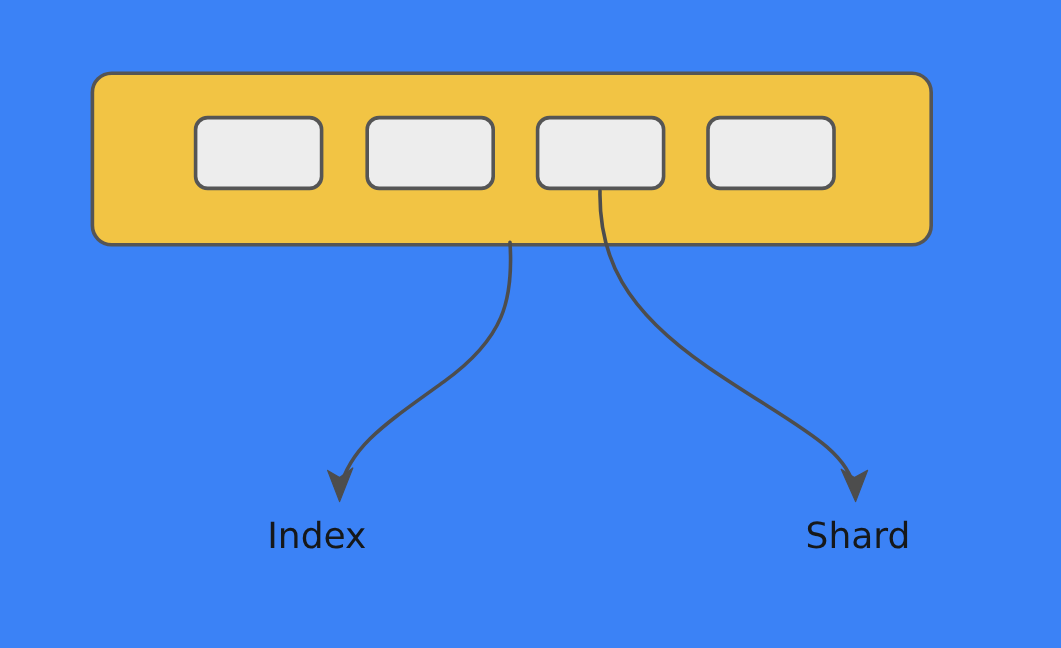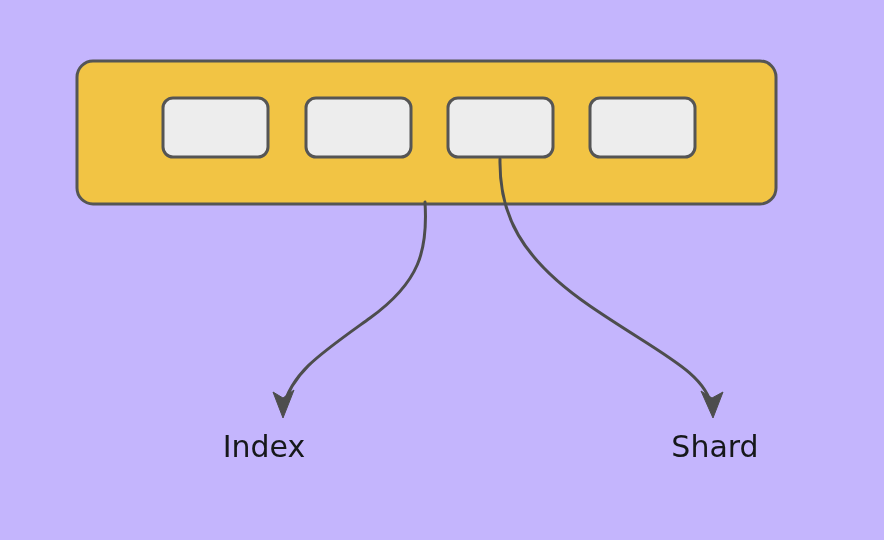--- a/index.html
+++ b/index.html
@@ -33,21 +33,21 @@
     font-size: 30px;
     fill: #16181a;
     text-anchor: middle;
     dominant-baseline: alphabetic;
     white-space: pre;
   }
 </style>
 </head>
 <body>
 
-<div id="diagram-root" style="background: #c4b5fd;">
+<div id="diagram-root" style="background: #3b82f6;">
   <svg id="diagram-svg" viewBox="0 0 884 540" xmlns="http://www.w3.org/2000/svg">
 
     <rect id="container-rect" x="77" y="61" width="699" height="143" rx="16" ry="16" fill="#F2C444" stroke="#555555" stroke-width="3"></rect>
 
     <g id="shard-group">
       <rect id="shard-rect-0" x="163" y="98" width="105" height="59" rx="10" ry="10" fill="#EDEDED" stroke="#555555" stroke-width="3"></rect>
       <rect id="shard-rect-1" x="306" y="98" width="105" height="59" rx="10" ry="10" fill="#EDEDED" stroke="#555555" stroke-width="3"></rect>
       <rect id="shard-rect-2" x="448" y="98" width="105" height="59" rx="10" ry="10" fill="#EDEDED" stroke="#555555" stroke-width="3"></rect>
       <rect id="shard-rect-3" x="590" y="98" width="105" height="59" rx="10" ry="10" fill="#EDEDED" stroke="#555555" stroke-width="3"></rect>
     </g>

